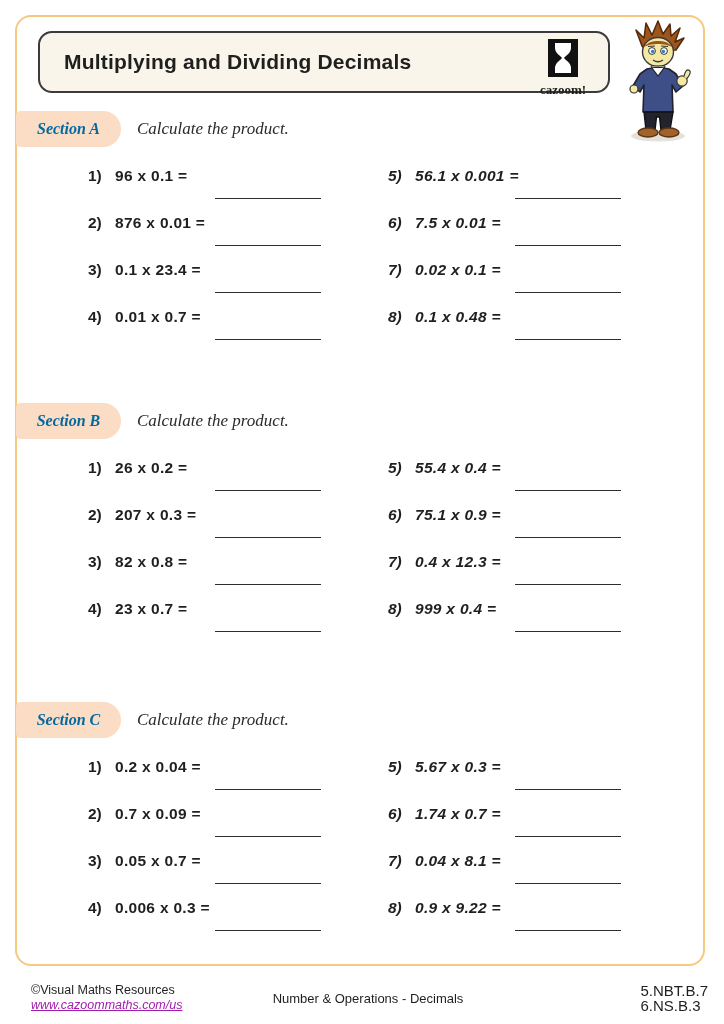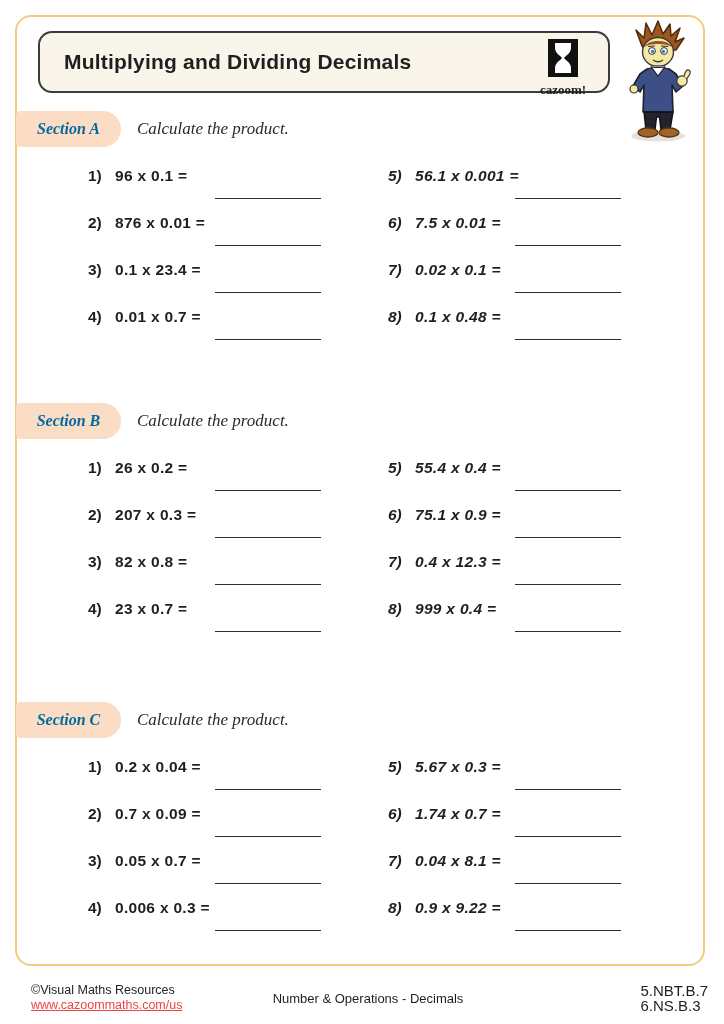--- a/index.html
+++ b/index.html
@@ -45,21 +45,21 @@
   .problem { position: relative; height: 47px; }
   .pnum { display: inline-block; width: 27px; font-weight: bold; font-size: 15.5px; }
   .pexpr { font-weight: bold; font-size: 15.5px; letter-spacing: 0.3px; }
   .answer-line {
     position: absolute; left: 127px; top: 31px; width: 106px; height: 0;
     border-bottom: 1.6px solid #2e2e2e; cursor: text;
   }
   
   .footer { position: absolute; left: 6px; top: 981px; width: 724px; height: 40px; font-size: 12.5px; }
   .f-left { position: absolute; left: 25px; top: 2px; line-height: 15px; }
-  .f-url { color: #ef4444; text-decoration: underline; cursor: pointer; }
+  .f-url { color: #a21caf; text-decoration: underline; cursor: pointer; font-style: italic; }
   .f-center { position: absolute; left: 162px; width: 400px; text-align: center; top: 10px; font-size: 13px; }
   .f-right { position: absolute; right: 22px; top: 2px; line-height: 15px; font-size: 15px; }
 </style>
 </head>
 <body>
 
 <div class="sheet">
   <div class="frame"></div>
 
   <div class="title-box">

